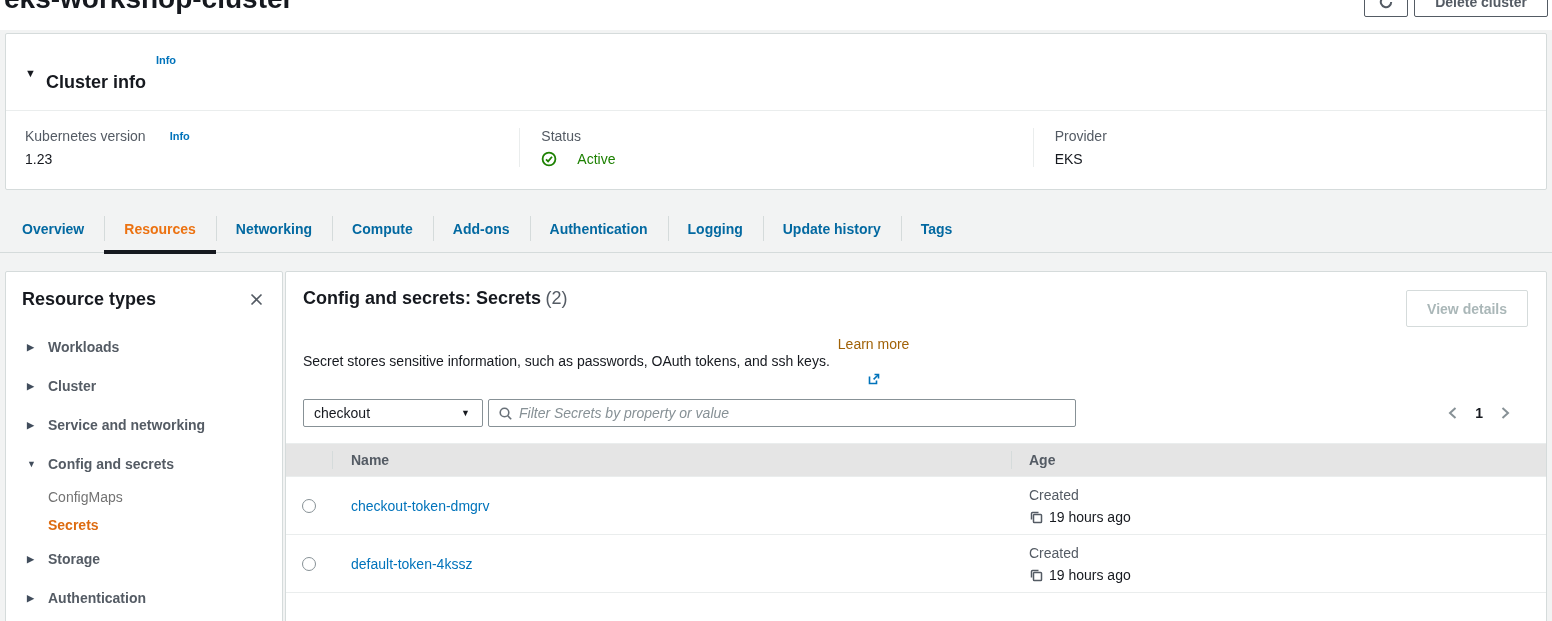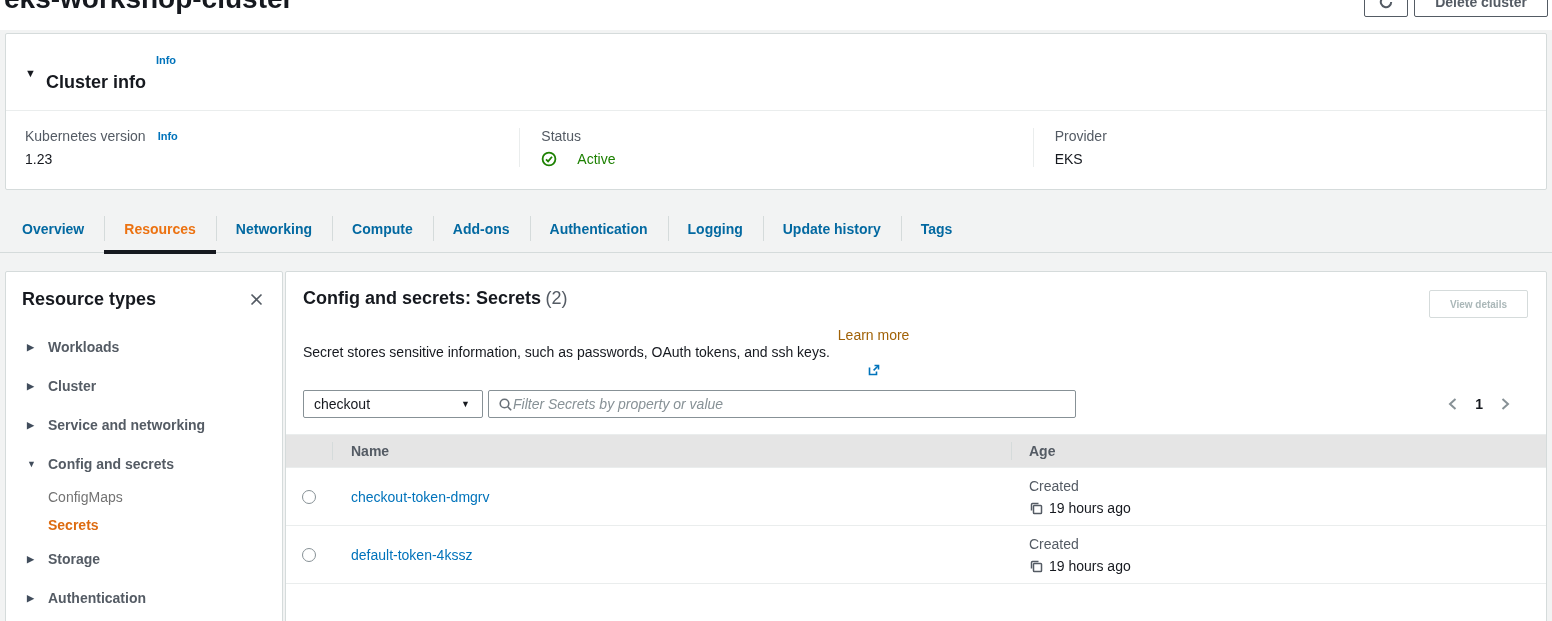--- a/index.html
+++ b/index.html
@@ -36,21 +36,21 @@
   .ci-header {
     display: flex; align-items: center; gap: 10px;
     padding: 18px 19px 17px 19px; border-bottom: 1px solid #eaeded;
   }
   .ci-title { font-size: 18px; font-weight: 700; color: #16191f; margin-top: 20px; }
   .caret-down { font-size: 11px; color: #16191f; }
   .info-link { font-size: 11px; font-weight: 700; color: #0073bb; cursor: pointer; align-self: flex-start; margin-top: 2px; }
   .ci-body { display: grid; grid-template-columns: 1fr 1fr 1fr; padding: 17px 0 22px 0; }
   .ci-col { padding: 0 20px 0 19px; }
   .ci-col + .ci-col { border-left: 1px solid #eaeded; padding-left: 21px; }
-  .field-label { font-size: 14px; color: #545b64; display: flex; gap: 12px; align-items: baseline; text-align: center; }
+  .field-label { font-size: 14px; color: #545b64; display: flex; gap: 24px; align-items: baseline; text-align: center; }
   .field-value { margin-top: 7px; font-size: 14px; color: #16191f; }
   .status-value { display: flex; align-items: center; gap: 20px; color: #1d8102; }
 
   
   .tabs { display: flex; margin-top: 21px; padding-left: 2px; border-bottom: 1px solid #d5dbdb; }
   .tab {
     position: relative; padding: 10px 20px 15px 20px;
     font-size: 14px; font-weight: 700; color: #0369a1; cursor: pointer; white-space: nowrap;
   }
   .tab + .tab::before {
@@ -81,37 +81,37 @@
   }
   .sb-child.active { font-weight: 700; color: #dd6b10; }
 
   
   .main { flex: 1; display: flex; flex-direction: column; }
   .mc-head { padding: 16px 18px 0 17px; }
   .mc-title-row { display: flex; justify-content: space-between; align-items: flex-start; }
   .mc-title { font-size: 18px; font-weight: 700; color: #16191f; }
   .mc-count { font-weight: 400; color: #545b64; }
   .btn-disabled {
-    height: 28px; padding: 0 20px; background: #fff; border: 1px solid #d5dbdb; border-radius: 2px;
+    height: 37px; padding: 0 20px; background: #fff; border: 1px solid #d5dbdb; border-radius: 2px;
     font-family: "Liberation Sans", sans-serif;
-    font-size: 10px; font-weight: 700; color: #aab7b8; cursor: default; margin-top: 2px;
+    font-size: 14px; font-weight: 700; color: #aab7b8; cursor: default; margin-top: 2px;
   }
   .mc-desc { margin-top: 9px; font-size: 14px; color: #16191f; display: flex; align-items: center; gap: 8px; }
   .text-link { color: #a16207; cursor: pointer; display: inline-flex; align-items: center; gap: 20px; flex-direction: column; }
 
   .filter-row { margin-top: 13px; display: flex; align-items: center; }
   .dropdown {
     width: 180px; height: 28px; border: 1px solid #879196; border-radius: 2px; background: #fff;
     display: flex; align-items: center; justify-content: space-between; padding: 0 12px 0 10px;
     font-size: 14px; color: #16191f; cursor: pointer;
   }
   .dd-caret { font-size: 9px; color: #16191f; }
   .search-box {
     margin-left: 5px; width: 588px; height: 28px; border: 1px solid #879196; border-radius: 2px;
-    background: #fff; display: flex; align-items: center; padding: 0 8px 0 9px; 
+    background: #fff; display: flex; align-items: center; padding: 0 8px 0 9px; gap: 6px;
   }
   .search-box input {
     border: none; outline: none; flex: 1; font-family: "Liberation Sans", sans-serif;
     font-size: 14px; color: #16191f; background: transparent;
   }
   .search-box input::placeholder { font-style: italic; color: #879196; }
   .pagination { margin-left: auto; display: flex; align-items: center; gap: 15px; padding-right: 15px; }
   .page-num { font-size: 14px; font-weight: 700; color: #16191f; }
   .page-arrow { background: none; border: none; cursor: pointer; display: flex; padding: 2px; }
 

